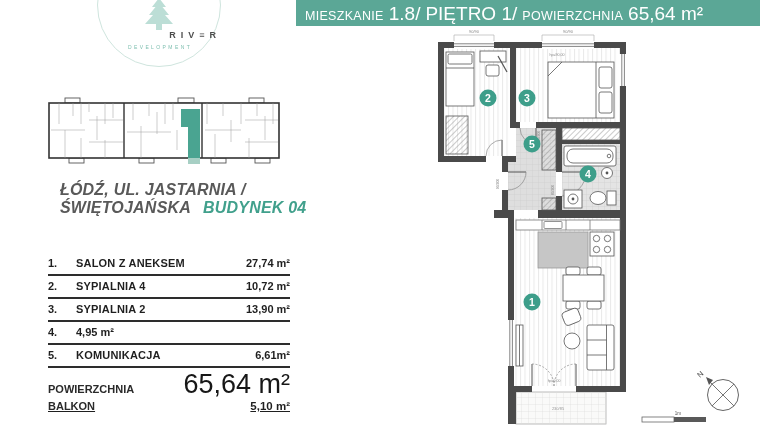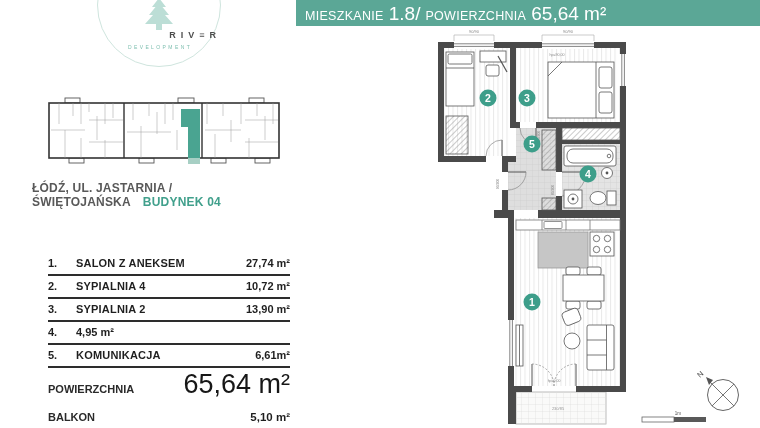--- a/index.html
+++ b/index.html
@@ -14,48 +14,49 @@
   .logo-circle{position:absolute;left:97px;top:-57px;width:122px;height:122px;border-radius:50%;
         border:1px solid #cfe5de;}
   .tree{position:absolute;left:139px;top:-2px;}
   .brand-name{position:absolute;left:97px;top:30px;width:124px;text-align:right;font-size:9px;
         font-weight:bold;letter-spacing:5px;color:#4d4d4d;text-indent:5px;}
   .brand-sub{position:absolute;left:97px;top:44px;width:124px;text-align:center;font-size:5px;
         letter-spacing:2.4px;color:#7fbfb0;text-indent:2px;}
   
   .minimap{position:absolute;left:45px;top:90px;}
   
-  .address-row{position:absolute;left:32px;top:181px;width:300px;font-size:12px;font-weight:bold;
-        color:#595959;letter-spacing:.2px;}
+  .address-row{position:absolute;left:60px;top:181px;width:300px;font-size:16px;font-weight:bold;
+        color:#595959;letter-spacing:.2px;font-style:italic;}
   .address-row .bld{margin-left:12px;font-weight:bold;}
   
   .room-table{position:absolute;left:48px;top:253px;width:242px;font-size:11px;font-weight:600;}
   .rt-row{display:flex;align-items:baseline;padding:4px 0 5px 0;border-bottom:2px solid #2d2d2d;}
   .rt-no{width:28px;}
   .rt-name{flex:1;letter-spacing:.2px;}
   .rt-area{text-align:right;}
   
   .summary{position:absolute;left:48px;top:369px;width:242px;}
   .sum-row1{display:flex;align-items:baseline;}
   .sum-row1 .lbl{font-size:11px;font-weight:600;color:#2a2a2a;}
   .sum-row1 .val{margin-left:auto;font-size:27px;font-weight:500;color:#171717;}
-  .sum-row2{display:flex;align-items:baseline;margin-top:11px;}
+  .sum-row2{display:flex;align-items:baseline;margin-top:0;text-decoration:underline;}
   .sum-row2 .lbl{font-size:11px;font-weight:600;color:#2a2a2a;}
   .sum-row2 .val{margin-left:auto;font-size:11.5px;font-weight:600;}
   .floorplan{position:absolute;left:430px;top:26px;}
   svg text{font-family:"Liberation Sans",sans-serif;}
 </style>
 </head>
 <body>
 
 <div class="page">
 
   <div class="header-bar" style="background:#5ba796;">
     <span class="hb-small">MIESZKANIE</span>
     <span class="hb-big">1.8/</span>
+    <span class="hb-big">PIĘTRO 1/</span>
     <span class="hb-small">POWIERZCHNIA</span>
     <span class="hb-big">65,64 m²</span>
   </div>
 
   <div class="logo-circle"></div>
   <svg class="tree" width="40" height="32" viewBox="0 0 40 32">
     <path fill="#bcded6" d="M20,0 L13,9 h3.5 L10,17 h4 L6,26 h11 v6 h6 v-6 h11 L26,17 h4 L23.5,9 h3.5 Z"></path>
   </svg>
   <div class="brand-name">RIV≡R</div>
   <div class="brand-sub">DEVELOPMENT</div>

